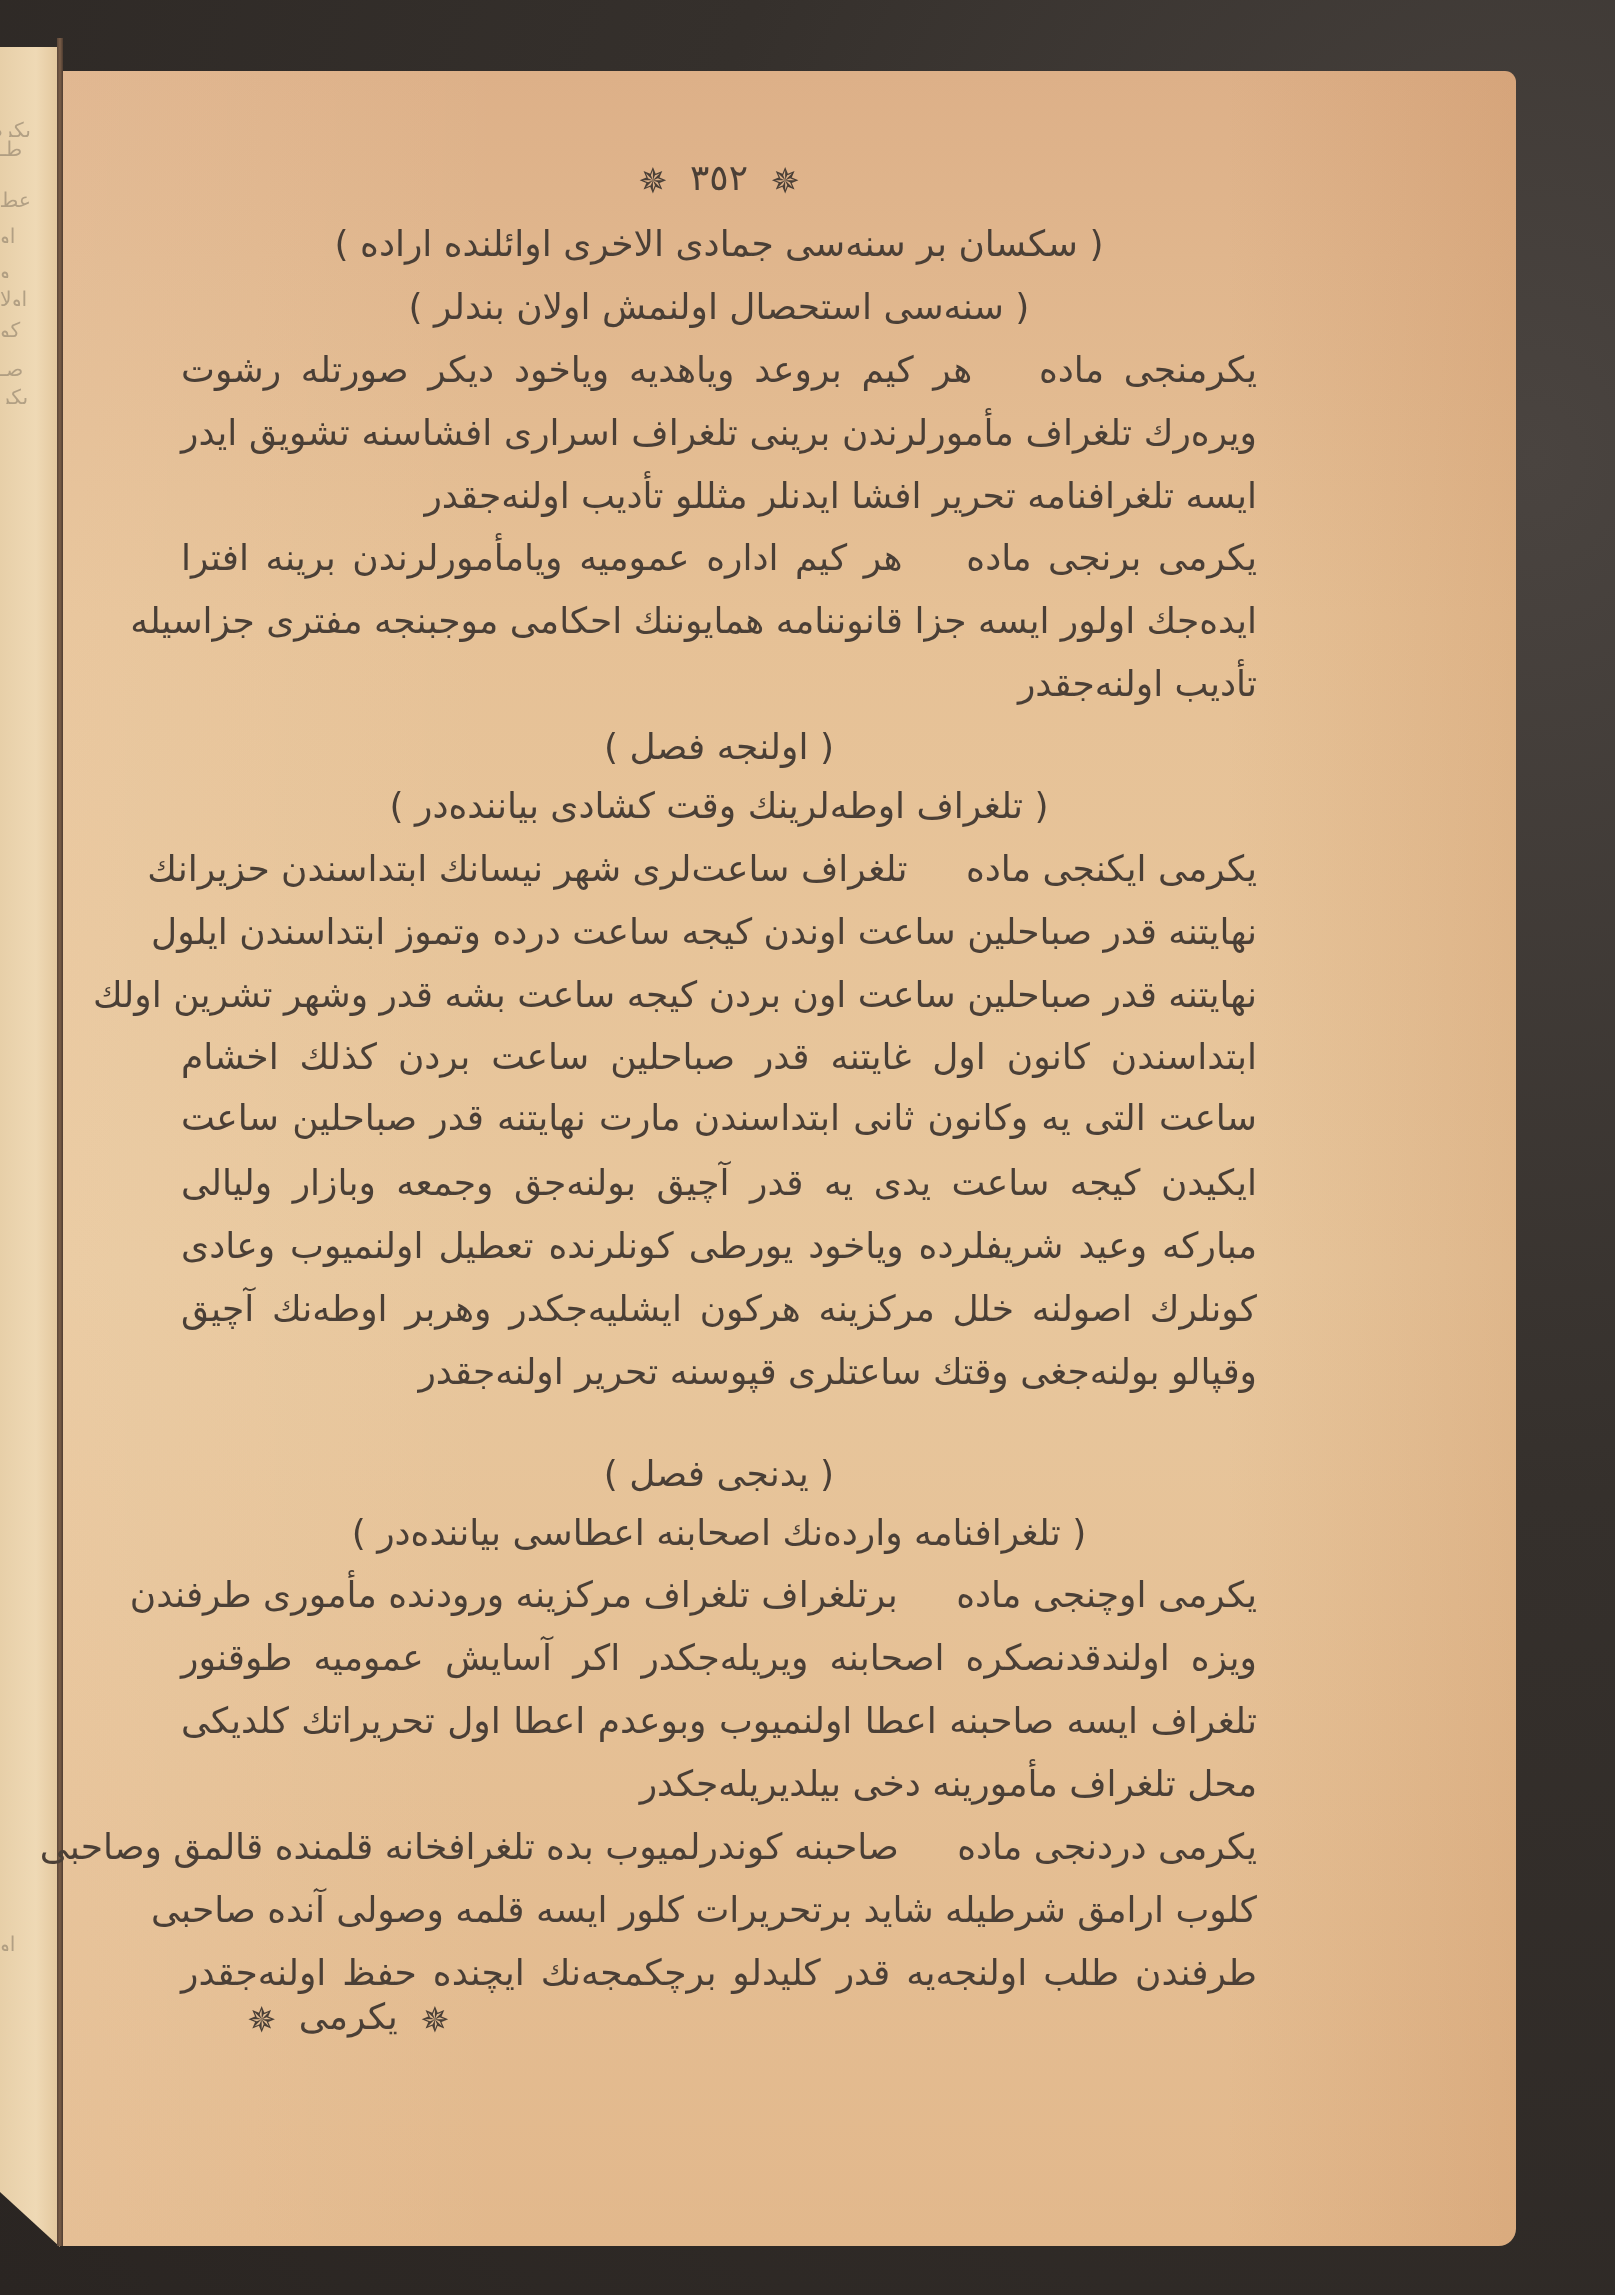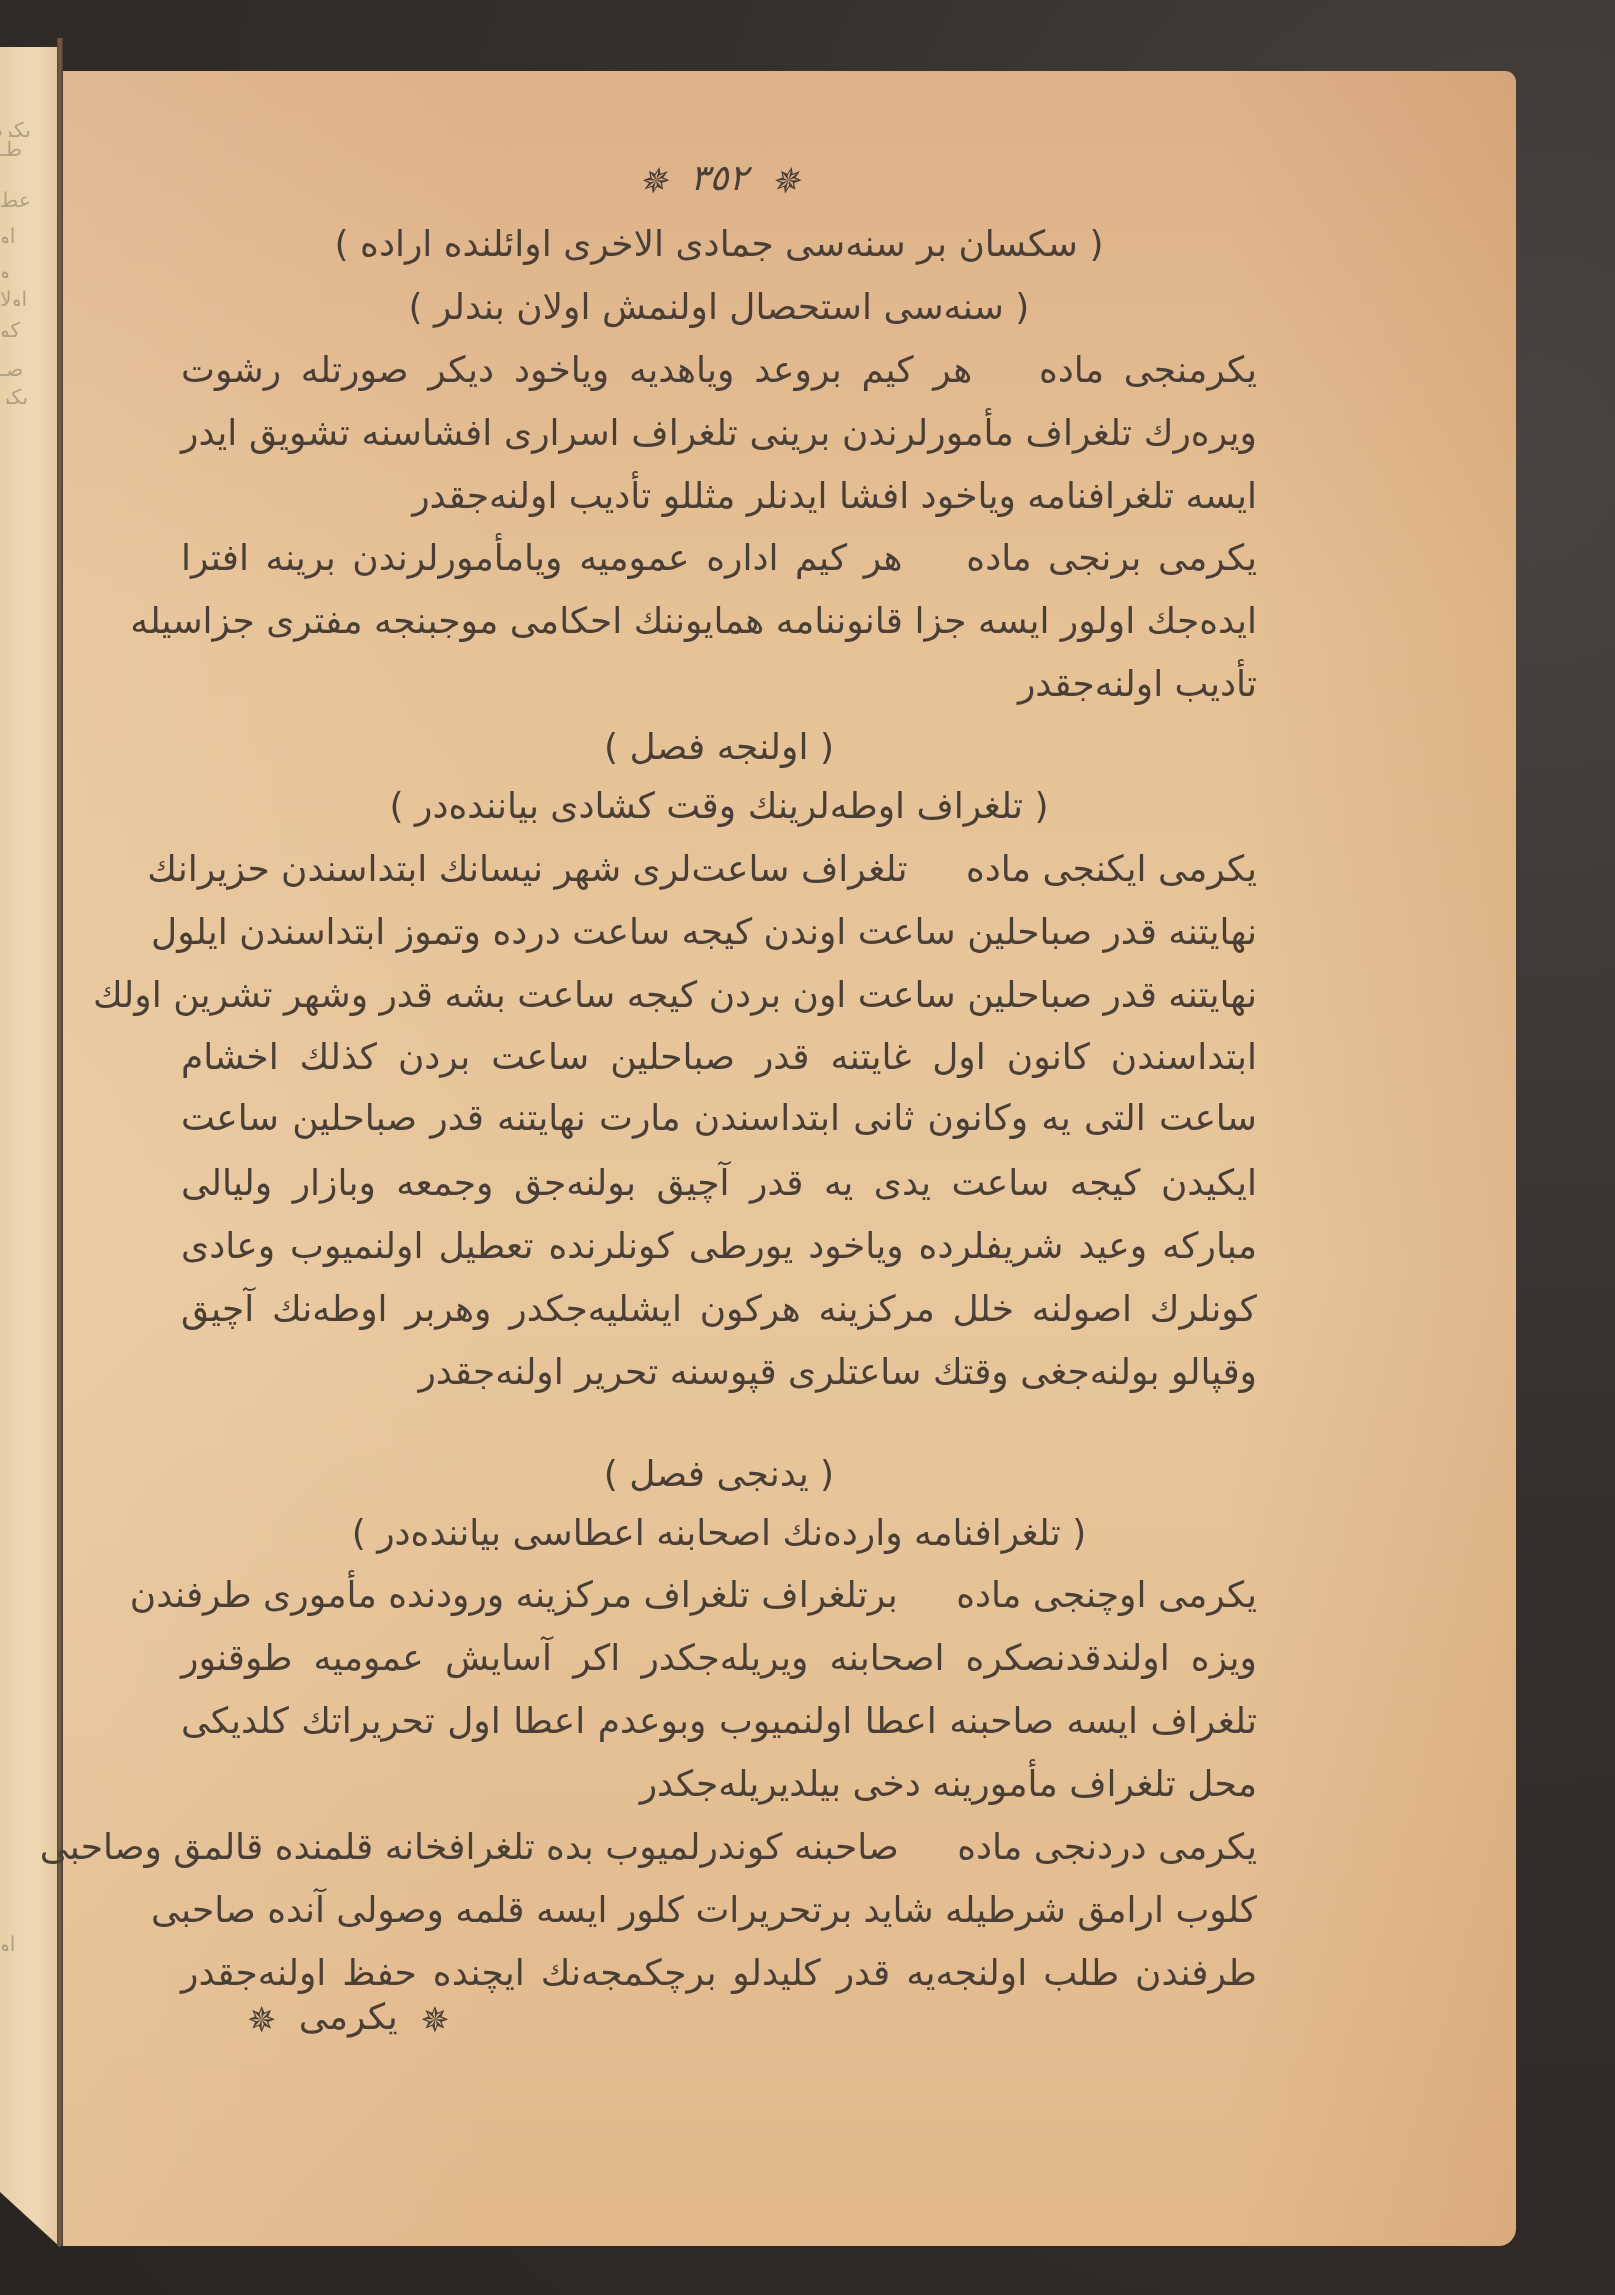--- a/index.html
+++ b/index.html
@@ -144,36 +144,36 @@
   <div class="ghost" style="top:271px">كو</div>
   <div class="ghost" style="top:310px">صـ</div>
   <div class="ghost" style="top:338px">يكر</div>
   <div class="ghost" style="top:1885px">او</div>
 </div>
 <div class="gutter"></div>
 
 <div class="page-edges"></div>
 
 <div class="page">
-  <div class="folio" style="left:118px; top:86px;font-style:italic;">
+  <div class="folio" style="left:118px; top:86px;">
     <span class="orn">✵</span>
     <span>٣٥٢</span>
     <span class="orn">✵</span>
   </div>
 
   <div class="text-block">
     <div class="line center" style="top:149px">( سكسان بر سنه‌سى جمادى الاخرى اوائلنده اراده )</div>
     <div class="line center" style="top:212px">( سنه‌سى استحصال اولنمش اولان بندلر )</div>
 
     <div class="line" style="top:275px">
       <span class="lead">يكرمنجى ماده</span>
       <span>هر كيم بروعد وياهديه وياخود ديكر صورتله رشوت</span>
     </div>
     <div class="line" style="top:338px">ويره‌رك تلغراف مأمورلرندن برينى تلغراف اسرارى افشاسنه تشويق ايدر</div>
-    <div class="line short" style="top:401px">ايسه تلغرافنامه وياخود افشا ايدنلر مثللو تأديب اولنه‌جقدر</div>
+    <div class="line short" style="top:401px">ايسه تلغرافنامه تحرير افشا ايدنلر مثللو تأديب اولنه‌جقدر</div>
 
     <div class="line" style="top:463px">
       <span class="lead">يكرمى برنجى ماده</span>
       <span>هر كيم اداره عموميه ويامأمورلرندن برينه افترا</span>
     </div>
     <div class="line" style="top:526px">ايده‌جك اولور ايسه جزا قانوننامه همايوننك احكامى موجبنجه مفترى جزاسيله</div>
     <div class="line short" style="top:589px">تأديب اولنه‌جقدر</div>
 
     <div class="line center" style="top:652px">( اولنجه فصل )</div>
     <div class="line center" style="top:711px">( تلغراف اوطه‌لرينك وقت كشادى بياننده‌در )</div>

